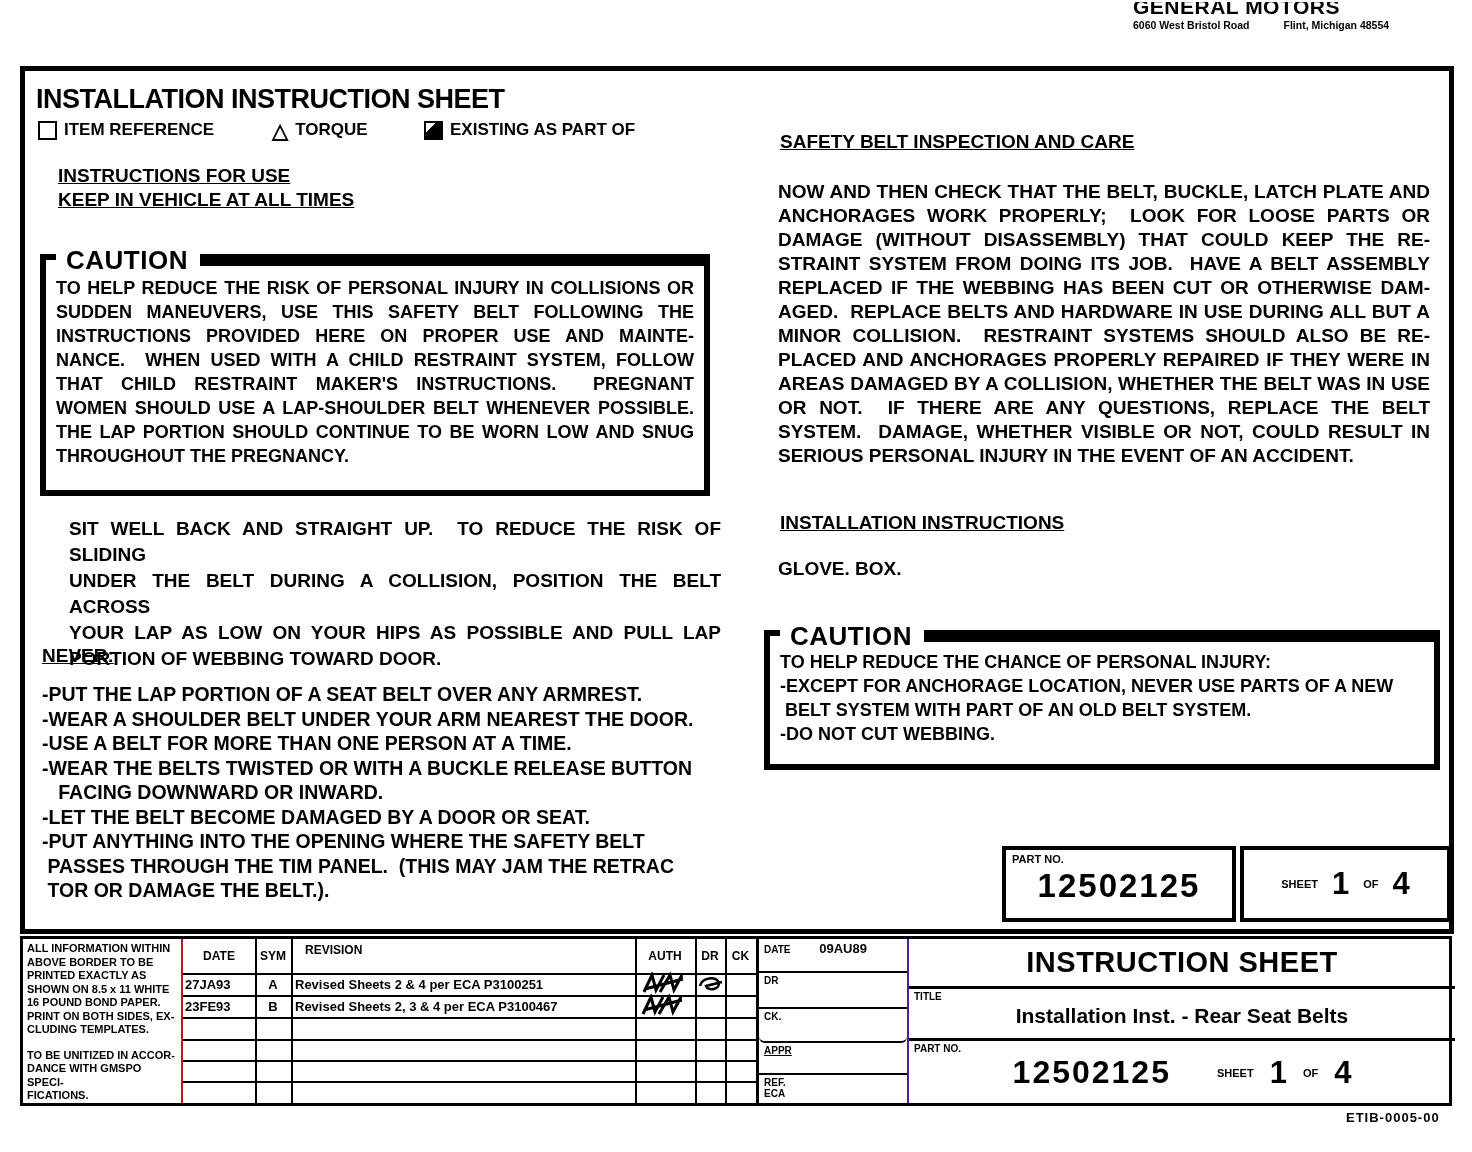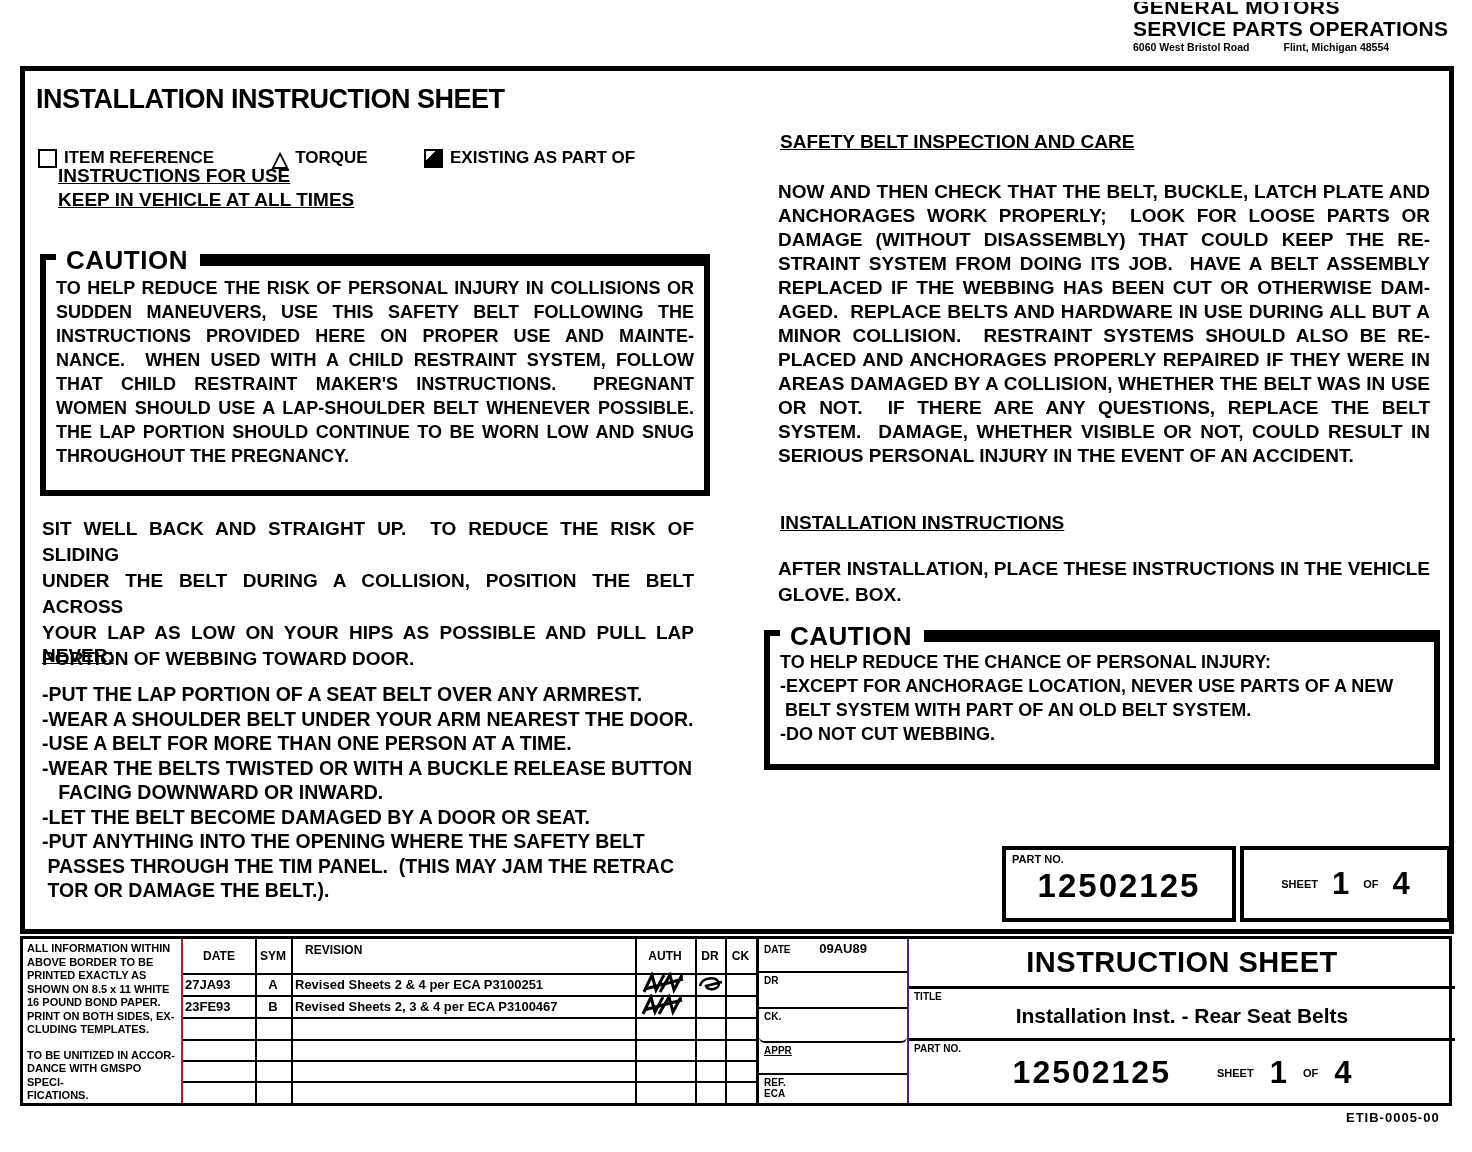--- a/index.html
+++ b/index.html
@@ -10,42 +10,42 @@
   
   .gm{left:1133px;top:2px;width:330px;}
   .gm-l1-clip{height:16px;overflow:hidden;}
   .gm-l1{font-size:21px;letter-spacing:.5px;margin-top:-7px;}
   .gm-l2{font-size:21px;letter-spacing:.2px;line-height:22px;}
   .gm-l3{font-size:10.5px;font-weight:700;display:flex;gap:34px;margin-top:1px;}
   
   .main-border{left:20px;top:66px;width:1424px;height:858px;border:5px solid #000;}
   
   .doc-title{left:36px;top:84px;font-size:27px;letter-spacing:-.5px;}
-  .legend-item{top:120px;display:flex;align-items:center;gap:7px;font-size:17px;margin-top:28px;}
+  .legend-item{top:120px;display:flex;align-items:center;gap:7px;font-size:17px;}
   .sq{width:15px;height:15px;border:2.5px solid #000;display:inline-block;}
   .sq-diag{width:15px;height:15px;border:2px solid #000;display:inline-block;
            background:linear-gradient(135deg,#fff 32%,#000 32%);}
   .tri{font-size:21px;line-height:17px;}
   .und{text-decoration:underline;}
   .use-l1{left:58px;top:165px;font-size:19px;}
   .use-l2{left:58px;top:189px;font-size:19px;}
   
   .caution{border:6px solid #000;}
   .c1{left:40px;top:254px;width:658px;height:230px;}
   .c2{left:764px;top:630px;width:664px;height:128px;}
   .c-head{position:absolute;top:-15px;left:10px;right:-6px;display:flex;align-items:center;}
   .c-title{background:#fff;padding:0 12px 0 10px;font-size:26px;letter-spacing:.5px;}
   .c-bar{flex:1;height:10px;background:#000;}
   .c-body{padding:16px 10px 0 10px;font-size:18px;line-height:24px;}
   .c2 .c-body{padding-top:14px;}
   
   .lines > div{white-space:pre-wrap;}
   .just > div{text-align:justify;text-align-last:justify;}
   .just > div:last-child{text-align-last:left;}
-  .par{font-size:19px;line-height:26px;}
+  .par{font-size:19px;line-height:26px;margin-left:27px;}
   .sit{left:42px;top:516px;width:652px;}
   .never-h{left:42px;top:645px;font-size:19px;}
   .never-l{left:42px;top:682px;width:668px;font-size:19.5px;line-height:24.5px;}
   .insp-h{left:780px;top:131px;font-size:19px;}
   .insp-p{left:778px;top:180px;width:652px;font-size:19px;line-height:24px;}
   .inst-h{left:780px;top:512px;font-size:19px;}
   .inst-p{left:778px;top:556px;width:652px;font-size:19px;line-height:26px;}
   
   .part-box{left:1002px;top:846px;width:234px;height:76px;border:4px solid #000;box-sizing:border-box;}
   .part-label{font-size:11px;margin:3px 0 0 6px;}
@@ -83,21 +83,20 @@
 </style>
 </head>
 <body>
 
 <div class="page">
 
   <div class="abs gm">
     <div class="gm-l1-clip">
       <div class="gm-l1">GENERAL MOTORS</div>
     </div>
-    <div class="gm-l2">SERVICE PARTS OPERATIONS</div>
     <div class="gm-l3">
       <span>6060 West Bristol Road</span>
       <span>Flint, Michigan 48554</span>
     </div>
   </div>
 
   <div class="abs main-border"></div>
 
   <div class="abs doc-title">INSTALLATION INSTRUCTION SHEET</div>
 
@@ -165,21 +164,20 @@
       <div>MINOR COLLISION.  RESTRAINT SYSTEMS SHOULD ALSO BE RE-</div>
       <div>PLACED AND ANCHORAGES PROPERLY REPAIRED IF THEY WERE IN</div>
       <div>AREAS DAMAGED BY A COLLISION, WHETHER THE BELT WAS IN USE</div>
       <div>OR NOT.  IF THERE ARE ANY QUESTIONS, REPLACE THE BELT</div>
       <div>SYSTEM.  DAMAGE, WHETHER VISIBLE OR NOT, COULD RESULT IN</div>
       <div>SERIOUS PERSONAL INJURY IN THE EVENT OF AN ACCIDENT.</div>
     </div>
 
   <div class="abs inst-h und">INSTALLATION INSTRUCTIONS</div>
   <div class="abs inst-p lines just">
-      <div>AFTER INSTALLATION, PLACE THESE INSTRUCTIONS IN THE VEHICLE</div>
       <div>GLOVE. BOX.</div>
     </div>
 
   <div class="abs caution c2">
     <div class="c-head">
       <span class="c-title">CAUTION</span>
       <span class="c-bar"></span>
     </div>
     <div class="c-body lines">
         <div>TO HELP REDUCE THE CHANCE OF PERSONAL INJURY:</div>

